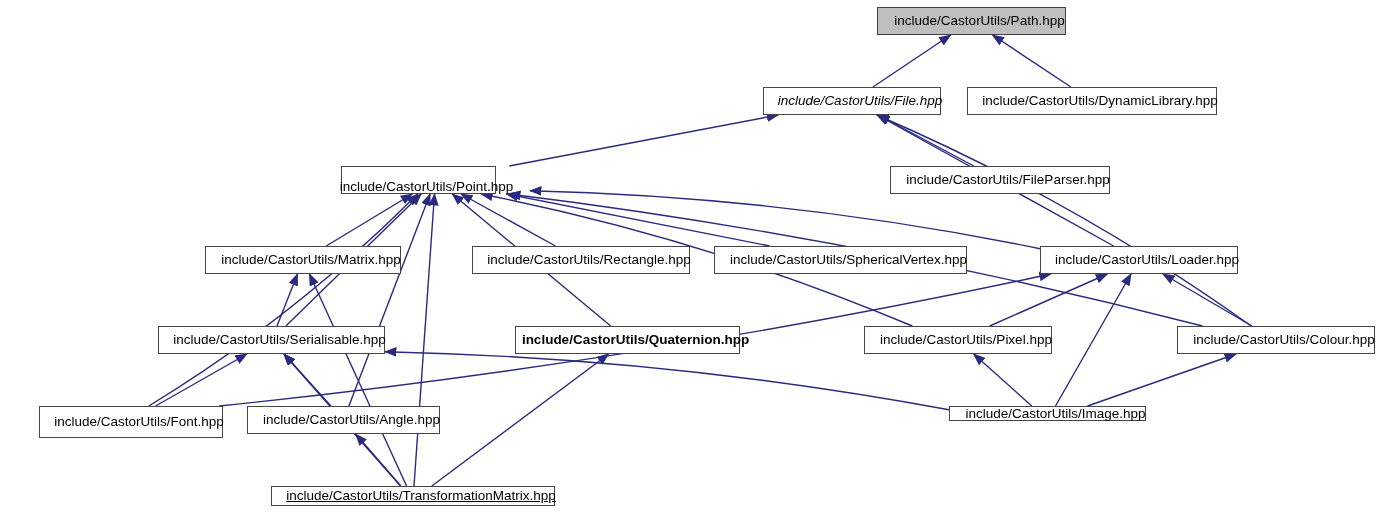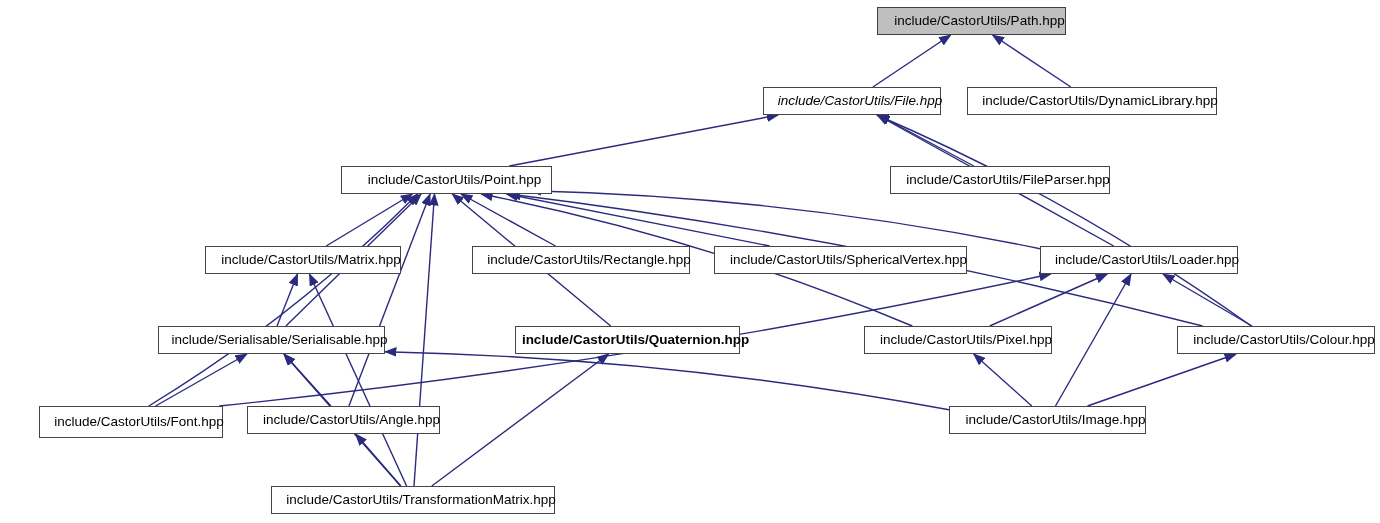--- a/index.html
+++ b/index.html
@@ -96,57 +96,57 @@
   <div id="node-layer">
       <div class="graph-node is-current" style="left: 877px; top: 7px; width: 189px; height: 28px;">
         <span class="node-label">include/CastorUtils/Path.hpp</span>
       </div>
       <div class="graph-node" style="left: 763px; top: 87px; width: 178px; height: 28px; font-style: italic;">
         <span class="node-label">include/CastorUtils/File.hpp</span>
       </div>
       <div class="graph-node" style="left: 967px; top: 87px; width: 250px; height: 28px;">
         <span class="node-label">include/CastorUtils/DynamicLibrary.hpp</span>
       </div>
-      <div class="graph-node" style="left: 341px; top: 166px; width: 211px; height: 28px;">
+      <div class="graph-node" style="left: 341px; top: 166px; width: 155px; height: 28px; align-items: flex-end;">
         <span class="node-label">include/CastorUtils/Point.hpp</span>
       </div>
       <div class="graph-node" style="left: 890px; top: 166px; width: 220px; height: 28px;">
         <span class="node-label">include/CastorUtils/FileParser.hpp</span>
       </div>
       <div class="graph-node" style="left: 205px; top: 246px; width: 196px; height: 28px;">
         <span class="node-label">include/CastorUtils/Matrix.hpp</span>
       </div>
       <div class="graph-node" style="left: 472px; top: 246px; width: 218px; height: 28px;">
         <span class="node-label">include/CastorUtils/Rectangle.hpp</span>
       </div>
       <div class="graph-node" style="left: 714px; top: 246px; width: 253px; height: 28px;">
         <span class="node-label">include/CastorUtils/SphericalVertex.hpp</span>
       </div>
       <div class="graph-node" style="left: 1040px; top: 246px; width: 198px; height: 28px;">
         <span class="node-label">include/CastorUtils/Loader.hpp</span>
       </div>
       <div class="graph-node" style="left: 158px; top: 326px; width: 227px; height: 28px;">
-        <span class="node-label">include/Serialisable/Serialisable.hpp</span>
+        <span class="node-label">include/CastorUtils/Serialisable.hpp</span>
       </div>
       <div class="graph-node" style="left: 515px; top: 326px; width: 225px; height: 28px; font-weight: bold;">
         <span class="node-label">include/CastorUtils/Quaternion.hpp</span>
       </div>
       <div class="graph-node" style="left: 864px; top: 326px; width: 188px; height: 28px;">
         <span class="node-label">include/CastorUtils/Pixel.hpp</span>
       </div>
       <div class="graph-node" style="left: 1177px; top: 326px; width: 198px; height: 28px;">
         <span class="node-label">include/CastorUtils/Colour.hpp</span>
       </div>
       <div class="graph-node" style="left: 39px; top: 406px; width: 184px; height: 32px;">
         <span class="node-label">include/CastorUtils/Font.hpp</span>
       </div>
       <div class="graph-node" style="left: 247px; top: 406px; width: 193px; height: 28px;">
         <span class="node-label">include/CastorUtils/Angle.hpp</span>
       </div>
-      <div class="graph-node" style="left: 949px; top: 406px; width: 197px; height: 28px;">
+      <div class="graph-node" style="left: 949px; top: 406px; width: 197px; height: 15px;">
         <span class="node-label">include/CastorUtils/Image.hpp</span>
       </div>
-      <div class="graph-node" style="left: 271px; top: 486px; width: 284px; height: 28px;">
+      <div class="graph-node" style="left: 271px; top: 486px; width: 284px; height: 20px; text-decoration: underline;">
         <span class="node-label">include/CastorUtils/TransformationMatrix.hpp</span>
       </div>
     </div>
 
 </div>
 
 </body></html>

